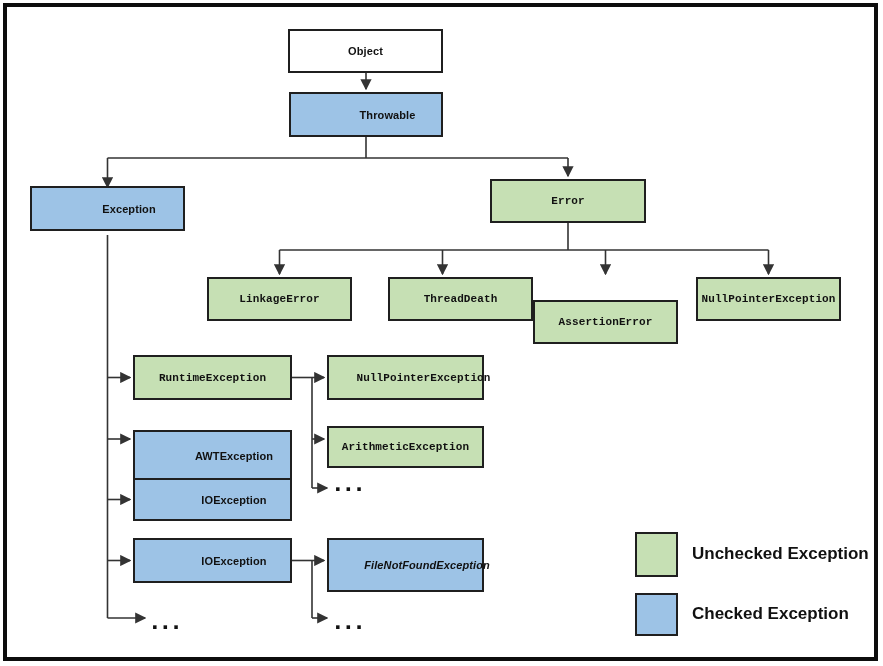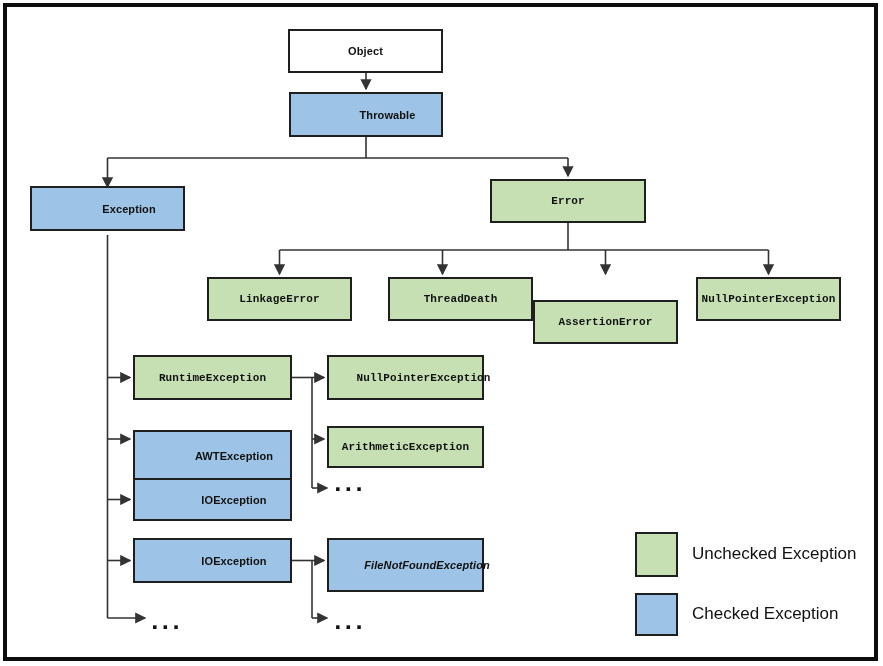--- a/index.html
+++ b/index.html
@@ -42,21 +42,21 @@
     font-family: "DejaVu Sans", sans-serif;
   }
   .legend-swatch {
     position: absolute; width: 43px;
     border: 2px solid var(--border);
   }
   .legend-swatch.unchecked { background: var(--unchecked); }
   .legend-swatch.checked  { background: var(--checked); }
   .legend-label {
     position: absolute;
-    font-size: 17px; font-weight: 400; color: #111;
+    font-size: 17px; font-weight: 700; color: #111;
     white-space: nowrap;
   }
 </style>
 </head>
 <body>
 
 <div class="frame"></div>
 
 <svg class="connectors" viewBox="0 0 883 666" xmlns="http://www.w3.org/2000/svg">
   <defs>

